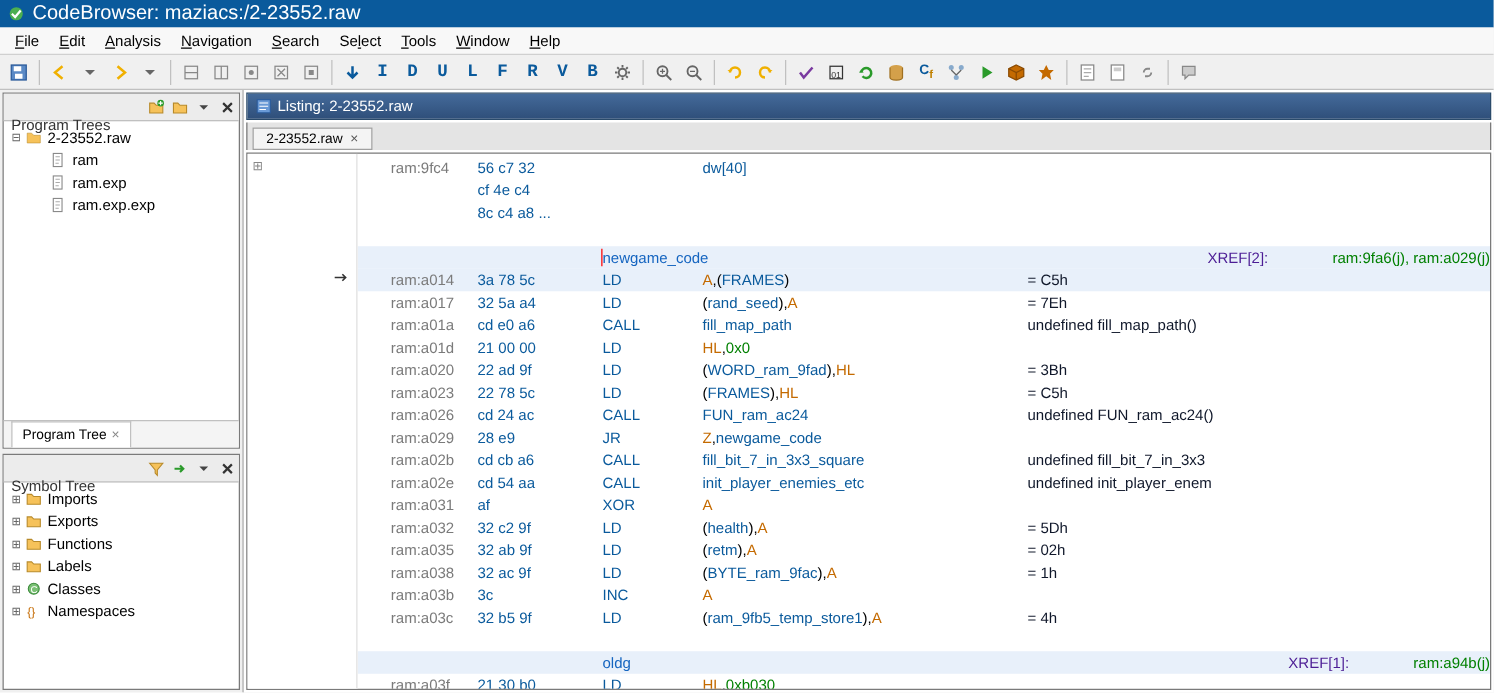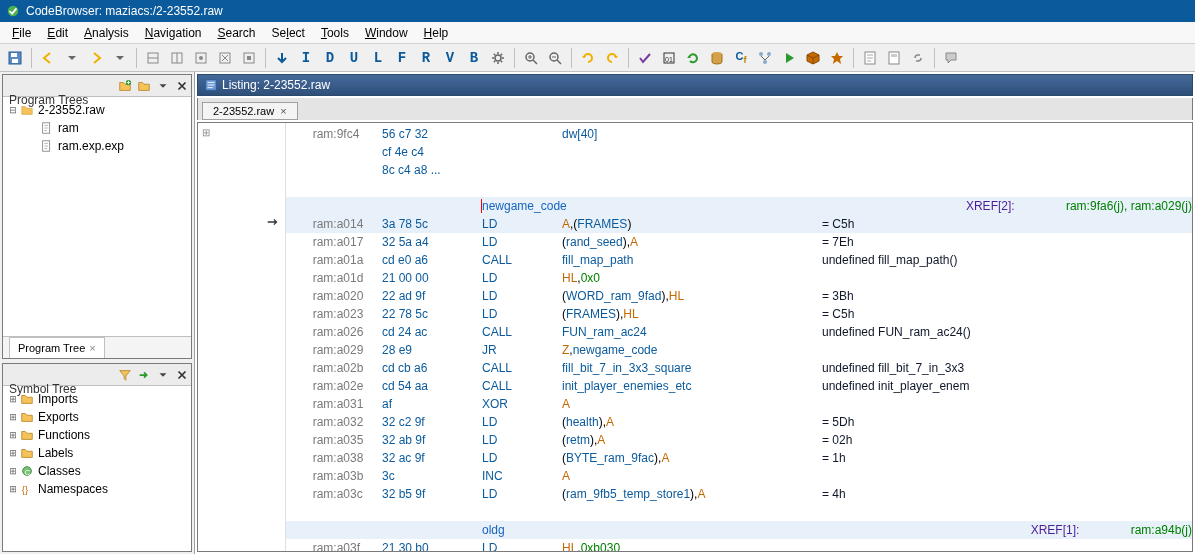--- a/index.html
+++ b/index.html
@@ -1,18 +1,18 @@
 <!DOCTYPE html>
 <html><head>
 <meta charset="utf-8">
 <style>
 * { margin: 0; padding: 0; box-sizing: border-box; font-family: "Segoe UI", Tahoma, sans-serif; }
 body { background: #f0f0f0; width: 1195px; height: 554px; overflow: hidden; font-size: 12px; }
 
-.titlebar { background: linear-gradient(#0a5a9c, #0a5a9c); color: #fff; height: 22px; display: flex; align-items: center; padding-left: 6px; font-size: 12px; }
+.titlebar { background: linear-gradient(#0a5a9c, #0a5a9c); color: #fff; height: 22px; display: flex; align-items: center; padding-left: 6px; font-size: 16px; }
 .titlebar .icon { width: 14px; height: 14px; margin-right: 6px; display: inline-flex; align-items: center; justify-content: center; }
 .titlebar .icon svg { width: 14px; height: 14px; }
 
 .menubar { background: #f8f8f8; border-bottom: 1px solid #d0d0d0; height: 22px; display: flex; align-items: center; padding-left: 4px; }
 .menubar span { padding: 2px 8px; font-size: 12px; color: #000; cursor: default; }
 .menubar span u { text-decoration: underline; }
 
 .toolbar { background: #f0f0f0; border-bottom: 1px solid #c0c0c0; height: 28px; display: flex; align-items: center; padding-left: 4px; gap: 2px; }
 .toolbar .tb-btn { width: 22px; height: 22px; display: inline-flex; align-items: center; justify-content: center; border: 1px solid transparent; cursor: pointer; }
 .toolbar .sep { width: 1px; height: 20px; background: #c0c0c0; margin: 0 3px; }
@@ -337,20 +337,29 @@
               </span>
               <span>ram</span>
             </div>
             <div class="tree-row indent2">
               <span class="ticon">
                 <svg viewBox="0 0 16 16">
                   <rect x="3" y="2" width="8" height="12" fill="#fff" stroke="#888"></rect>
                   <path d="M5 5H9M5 8H9M5 11H8" stroke="#aaa"></path>
                 </svg>
               </span>
+              <span>ram.exp</span>
+            </div>
+            <div class="tree-row indent2">
+              <span class="ticon">
+                <svg viewBox="0 0 16 16">
+                  <rect x="3" y="2" width="8" height="12" fill="#fff" stroke="#888"></rect>
+                  <path d="M5 5H9M5 8H9M5 11H8" stroke="#aaa"></path>
+                </svg>
+              </span>
               <span>ram.exp.exp</span>
             </div>
           </div>
       </div>
       <div class="tab-strip">
         <div class="tab">
           <span>Program Tree</span>
           <span class="close">×</span>
         </div>
       </div>

